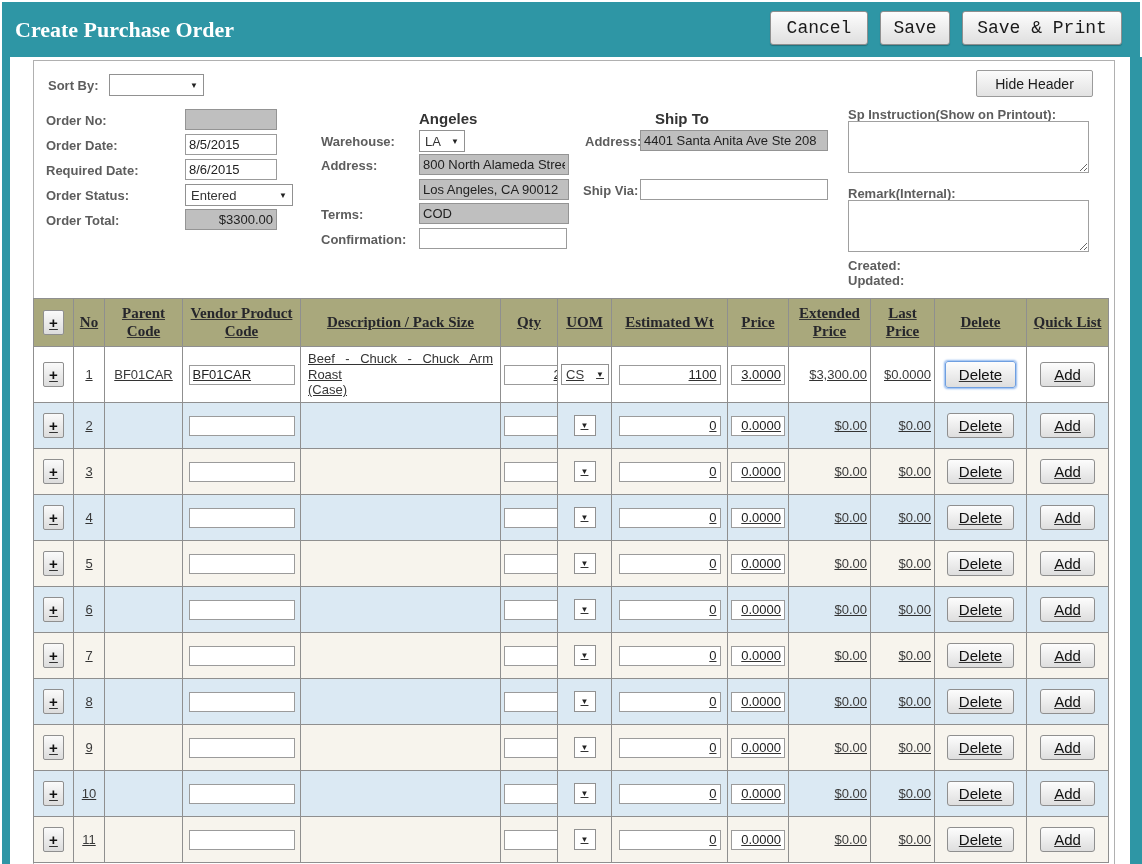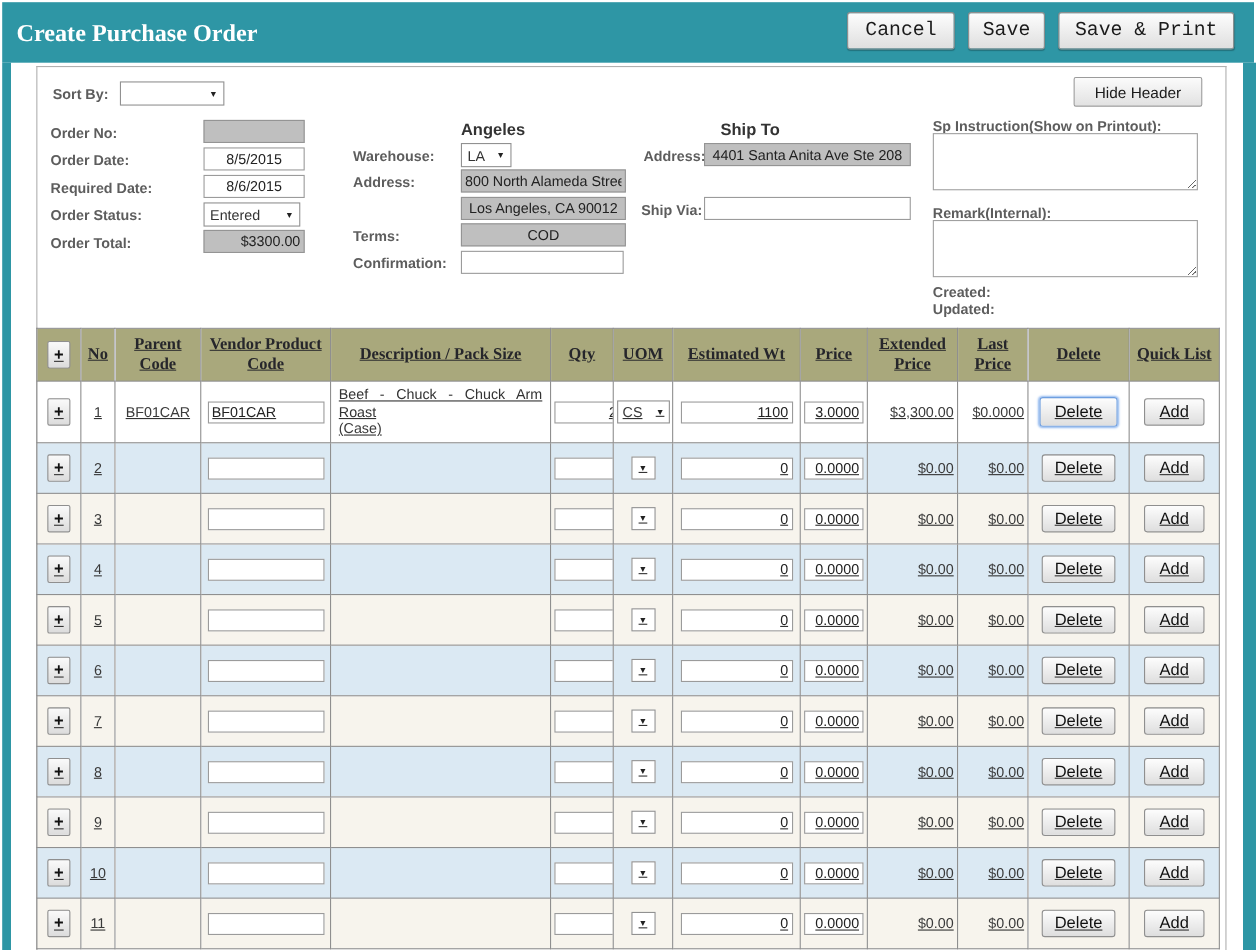--- a/index.html
+++ b/index.html
@@ -22,21 +22,21 @@
   .btn-saveprint { left:962px; width:160px; }
 
   
   .inner { position:absolute; left:33px; top:60px; width:1082px; height:804px;
     border:1px solid #b0b0b0; border-bottom:none; background:#fff;text-decoration:underline; }
   .header-area { position:relative; width:100%; height:237px; }
   .lbl { position:absolute; font-weight:bold; color:#5d5d5d; font-size:13px; white-space:nowrap; }
   .hd  { position:absolute; font-weight:bold; color:#333; font-size:15px; white-space:nowrap; }
 
   input.txt { position:absolute; height:21px; border:1px solid #9b9b9b; background:#fff;
-    font-size:13px; padding:1px 3px; font-family:"Liberation Sans",sans-serif; color:#222;text-align:center; }
+    font-size:13px; padding:1px 3px; font-family:"Liberation Sans",sans-serif; color:#222; }
   input.ro  { background:#bfbfbf; border:1px solid #949494; }
   input.rt  { text-align:right; }
   textarea.note { position:absolute; width:241px; height:52px; border:1px solid #a0a0a0;
     resize:both; font-family:"Liberation Sans",sans-serif; font-size:13px; }
 
   .sel { position:absolute; display:flex; align-items:center; justify-content:space-between;
     height:22px; border:1px solid #919191; background:#fff; padding:0 5px; cursor:default; }
   .sel .arr { font-size:8px; color:#222; margin-left:6px; }
 
   .btn-hide { position:absolute; left:942px; top:9px; width:117px; height:27px;
@@ -108,21 +108,21 @@
     </div>
     <button class="btn-hide">Hide Header</button>
 
     <span class="lbl" style="left:12px; top:52px;text-align:right;">Order No:</span>
     <input class="txt ro" style="left: 151px; top: 48px; width: 92px;" value="">
     <span class="lbl" style="left:12px; top:77px;">Order Date:</span>
     <input class="txt" style="left: 151px; top: 73px; width: 92px;" value="8/5/2015">
     <span class="lbl" style="left:12px; top:102px;">Required Date:</span>
     <input class="txt" style="left: 151px; top: 98px; width: 92px;" value="8/6/2015">
     <span class="lbl" style="left:12px; top:127px;">Order Status:</span>
-    <div class="sel" style="left:151px; top:123px; width:88px;">
+    <div class="sel" style="left:151px; top:123px; width:108px;">
       <span>Entered</span>
       <span class="arr">▼</span>
     </div>
     <span class="lbl" style="left:12px; top:152px;">Order Total:</span>
     <input class="txt ro rt" style="left: 151px; top: 148px; width: 92px;" value="$3300.00">
 
     <span class="hd" style="left:385px; top:49px;">Angeles</span>
     <span class="lbl" style="left:287px; top:73px;">Warehouse:</span>
     <div class="sel" style="left:385px; top:69px; width:46px;">
       <span>LA</span>

